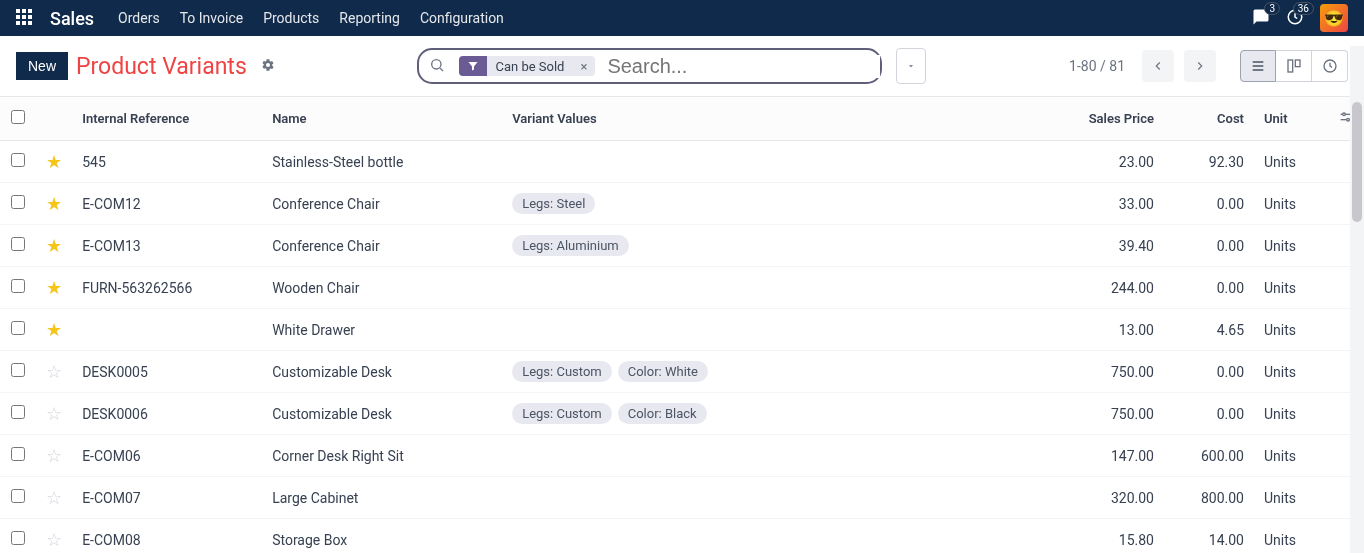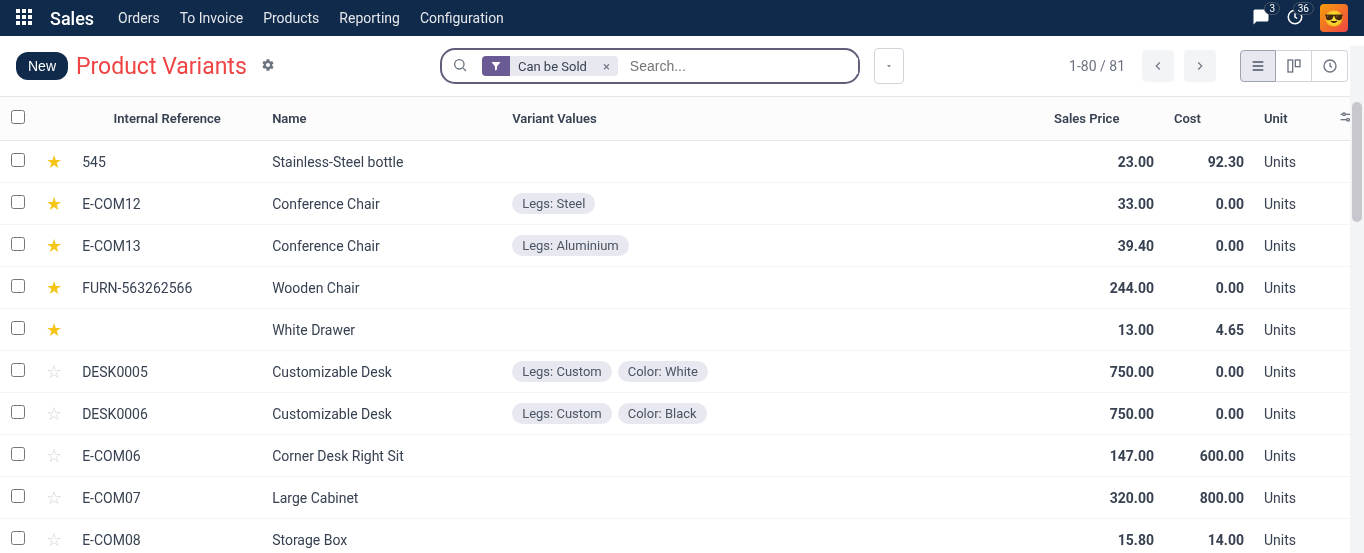--- a/index.html
+++ b/index.html
@@ -12,54 +12,54 @@
   .nav-brand { font-size: 18px; font-weight: 500; margin-right: 24px; }
   .nav-item { margin-right: 20px; font-size: 14px; cursor: pointer; color: #e5e7eb; }
   .nav-spacer { flex: 1; }
   .nav-right { display: flex; align-items: center; gap: 16px; }
   .nav-icon-wrap { position: relative; cursor: pointer; }
   .nav-badge { position: absolute; top: -6px; right: -10px; background: #0f2a4a; border: 1px solid #4b5563; color: #fff; font-size: 10px; padding: 0 4px; border-radius: 8px; }
   .avatar { width: 28px; height: 28px; border-radius: 4px; background: linear-gradient(135deg,#f59e0b,#ef4444); cursor: pointer; display:flex; align-items:center; justify-content:center; font-size:16px;}
   
   
   .controlbar { display: flex; align-items: center; padding: 12px 16px; border-bottom: 1px solid #e5e7eb; gap: 8px; }
-  .btn-new { background: #0f2a4a; color: #fff; border: none; padding: 6px 12px; border-radius: 12px; font-size: 14px; cursor: pointer; }
+  .btn-new { background: #0f2a4a; color: #fff; border: none; padding: 6px 12px; border-radius: 0; font-size: 14px; cursor: pointer; }
   .breadcrumb-title { font-size: 23px; color: #ef4444; margin-left: 0; }
   .gear-icon { color: #6b7280; cursor: pointer; margin-left: 6px; font-size: 14px; }
   .cb-spacer-left { flex: 1; }
   
   .search-wrap { display: flex; align-items: center; border: 2px solid #5f5f7a; border-radius: 15px; height: 36px; min-width: 420px; }
   .search-icon-btn { padding: 0 10px; color: #6b7280; cursor: pointer; }
   .search-chip { display: flex; align-items: center; background: #e8e8f0; border-radius: 4px; margin: 0 4px; font-size: 13px; }
   .chip-filter-icon { background: #6b5b95; color: #fff; padding: 4px 8px; border-radius: 4px 0 0 4px; display: flex; align-items: center; }
   .chip-label { padding: 0 8px; color: #374151; }
   .chip-close { padding: 0 8px; color: #6b7280; cursor: pointer; }
-  .search-input { border: none; outline: none; flex: 1; padding: 0 8px; font-size: 14px; }
+  .search-input { border: none; outline: none; flex: 1; padding: 0 8px; font-size: 20px; }
   .search-dd { border: 1px solid #d1d5db; border-radius: 4px; height: 36px; width: 30px; display: flex; align-items: center; justify-content: center; margin-left: 6px; cursor: pointer; color: #6b7280; }
   
   .cb-spacer-right { flex: 1; }
   .pager-text { color: #6b7280; font-size: 14px; margin-right: 7px; }
   .pager-btn { width: 32px; height: 32px; border: none; background: #f3f4f6; border-radius: 4px; cursor: pointer; color: #6b7280; margin-left: 2px; display:inline-flex;align-items:center;justify-content:center;}
   .view-switch { display: flex; margin-left: 16px; }
   .view-btn { width: 36px; height: 32px; border: 1px solid #d1d5db; background: #fff; cursor: pointer; color: #6b7280; display:inline-flex;align-items:center;justify-content:center;}
   .view-btn.active { background: #e8e8f0; border-color: #9ca3af; }
   .view-btn:first-child { border-radius: 4px 0 0 4px; }
   .view-btn:last-child { border-radius: 0 4px 4px 0; border-left: none; }
   .view-btn + .view-btn { border-left: none; }
   
   
   .table-wrap { overflow-x: auto; }
   table { width: 100%; border-collapse: collapse; }
   thead th { text-align: left; font-weight: 600; font-size: 13px; padding: 12px 10px; border-bottom: 1px solid #e5e7eb; color: #374151; background: #fcfcfd;}
-  thead th.num { }
+  thead th.num { text-align: right; }
   tbody td { padding: 10px 10px; border-bottom: 1px solid #f3f4f6; font-size: 14px; color: #374151; }
-  tbody td.num { text-align: right; font-weight: bold; }
+  tbody td.num { text-align: right; }
   .col-check { width: 36px; text-align: center;}
   .col-star { width: 36px; text-align: center;}
-  .col-ref { width: 190px; text-align: center; }
+  .col-ref { width: 190px; }
   .col-name { width: 240px; }
   .col-price { width: 120px; }
   .col-cost { width: 90px; }
   .col-unit { width: 70px; }
   .col-opt { width: 40px; text-align: right; }
   
   .star { color: #d1d5db; cursor: pointer; font-size: 18px; }
   .star.fav { color: #f5c518; }
   
   .tag { display: inline-block; background: #e8e8f0; color: #4b5563; padding: 3px 10px; border-radius: 12px; font-size: 13px; margin-right: 6px; }

